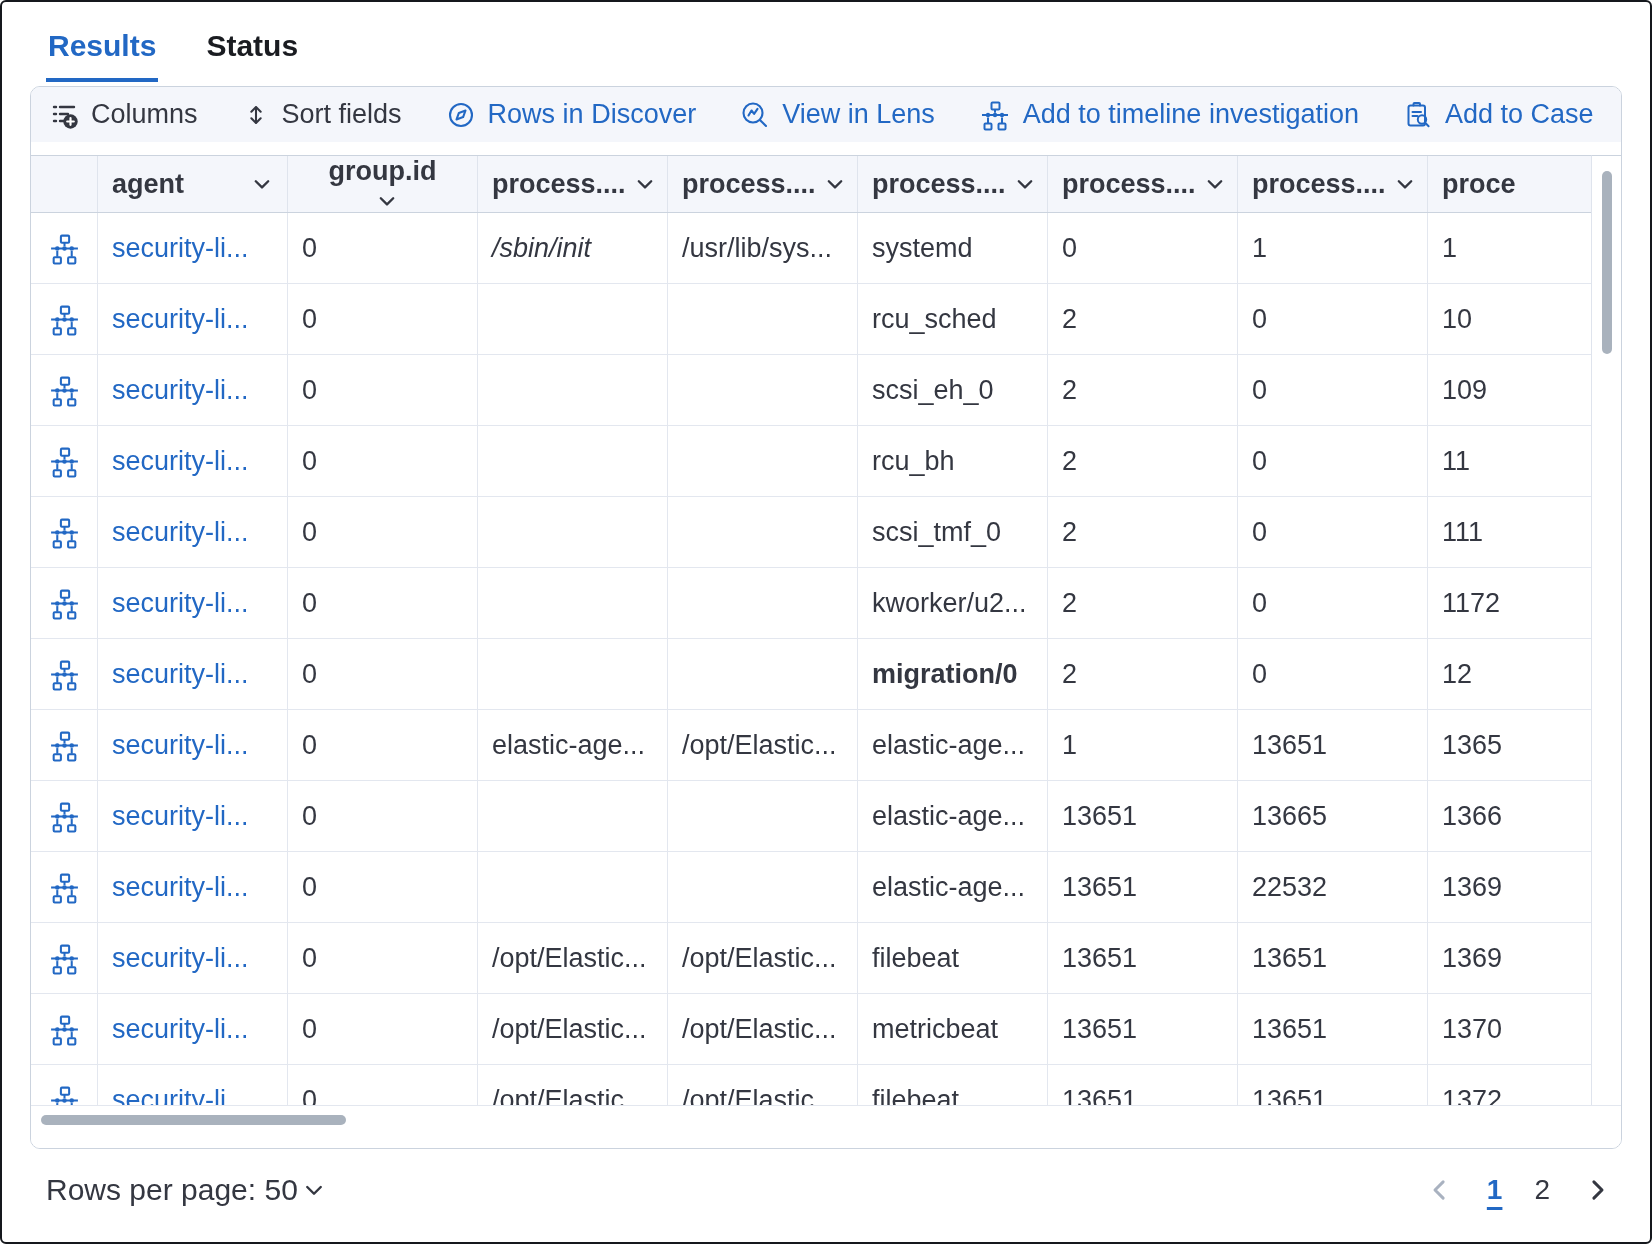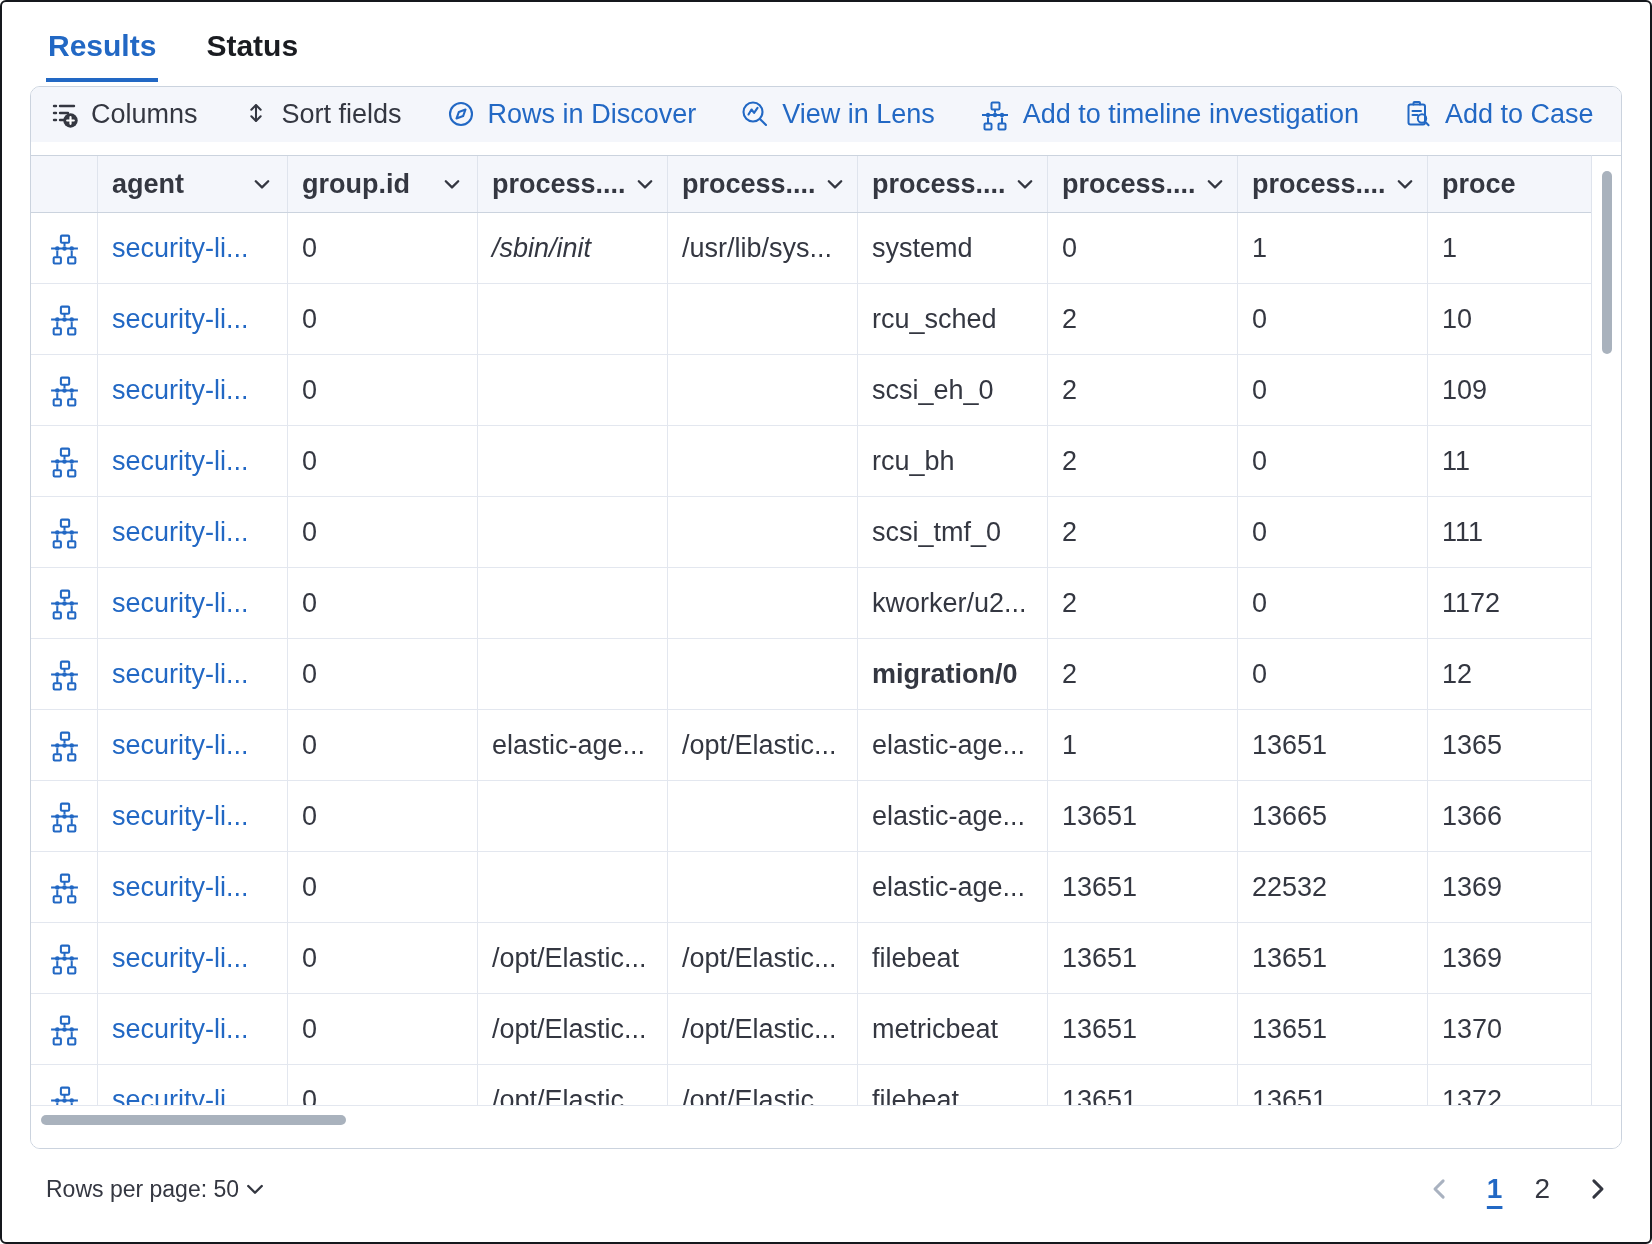--- a/index.html
+++ b/index.html
@@ -27,21 +27,21 @@
     margin-top:4px;
     border:1px solid #cbd3de;border-radius:10px;
     overflow:hidden;background:#fff;
   }
   .toolbar{
     height:55px;background:#f4f6fb;
     display:flex;align-items:center;gap:44px;
     padding:0 18px;
   }
   .tb-btn{
-    display:flex;align-items:flex-start;gap:12px;
+    display:flex;align-items:center;gap:12px;
     background:none;border:0;padding:0;margin:0;cursor:pointer;
     font-family:inherit;font-size:27px;font-weight:500;color:#343741;white-space:nowrap;
   }
   .tb-btn.primary{color:var(--accent,#2268c4);}
   .icn{display:inline-flex;}
   .icn svg{display:block;}
   .toolbar-gap{height:13px;background:#fff;}
   
   .grid{display:flex;}
   .grid-main{flex:1;min-width:0;}
@@ -86,21 +86,21 @@
   .hthumb{
     position:absolute;top:9px;left:10px;width:305px;height:10px;
     border-radius:5px;background:#a9b2bd;cursor:pointer;
   }
   .block-pad{height:12px;background:#fff;}
   
   .footer{display:flex;align-items:center;justify-content:space-between;padding:24px 10px 0 16px;}
   .rpp{
     display:flex;align-items:center;gap:4px;
     background:none;border:0;padding:0;cursor:pointer;
-    font-family:inherit;font-size:23px;color:#343741;
+    font-family:inherit;font-size:30px;color:#343741;
   }
   .pagination{display:flex;align-items:center;gap:32px;}
   .pg-btn{background:none;border:0;padding:0;cursor:pointer;display:flex;align-items:center;font-family:inherit;}
   .pg-btn.prev{color:#a9b2c0;}
   .pg-btn.next{color:#343741;}
   .page-num{
     background:none;border:0;padding:0;cursor:pointer;
     font-family:inherit;font-size:28px;color:#343741;font-weight:400;
   }
   .page-num.active{
@@ -209,21 +209,21 @@
           <div class="hcell icon-col"></div>
 
         <button class="hcell" style="width: 190px;">
               <span class="hlabel">agent</span>
               <span class="icn hchev">
                 <svg viewBox="0 0 16 16" width="22" height="22">
                   <path d="M3.5 6l4.5 4.5L12.5 6" fill="none" stroke="currentColor" stroke-width="1.7" stroke-linecap="round" stroke-linejoin="round"></path>
                 </svg>
               </span>
             </button>
-            <button class="hcell" style="width: 190px;">
+            <button class="hcell" style="width: 190px; flex-direction: column;">
               <span class="hlabel">group.id</span>
               <span class="icn hchev">
                 <svg viewBox="0 0 16 16" width="22" height="22">
                   <path d="M3.5 6l4.5 4.5L12.5 6" fill="none" stroke="currentColor" stroke-width="1.7" stroke-linecap="round" stroke-linejoin="round"></path>
                 </svg>
               </span>
             </button>
             <button class="hcell" style="width: 190px;">
               <span class="hlabel">process....</span>
               <span class="icn hchev">

